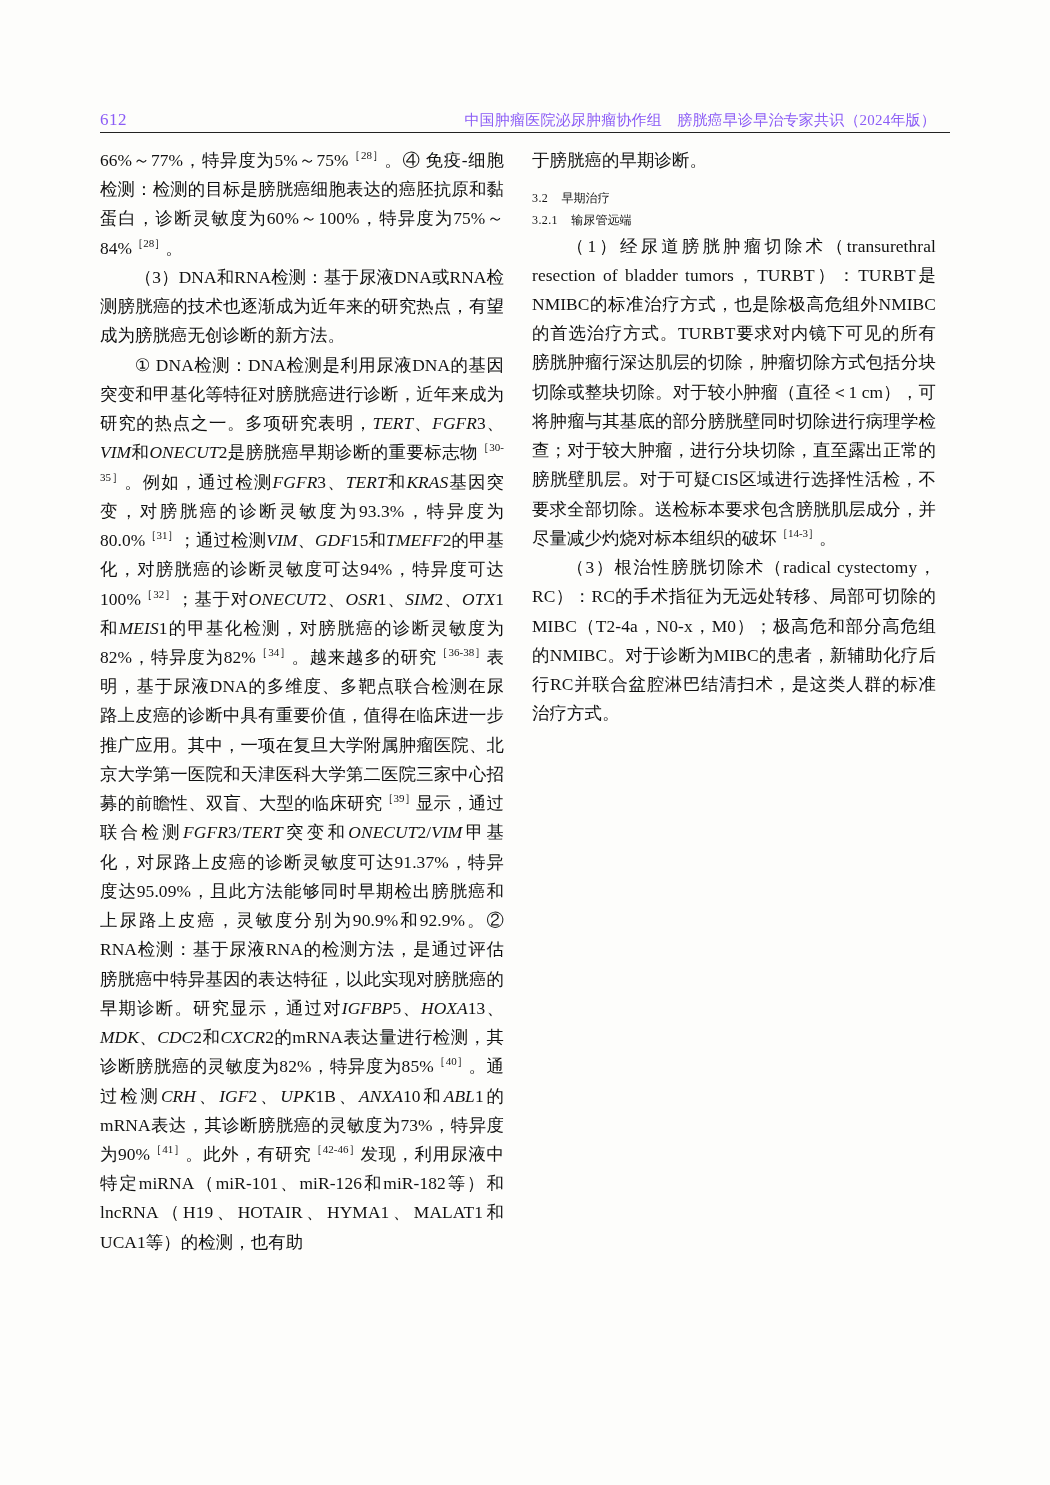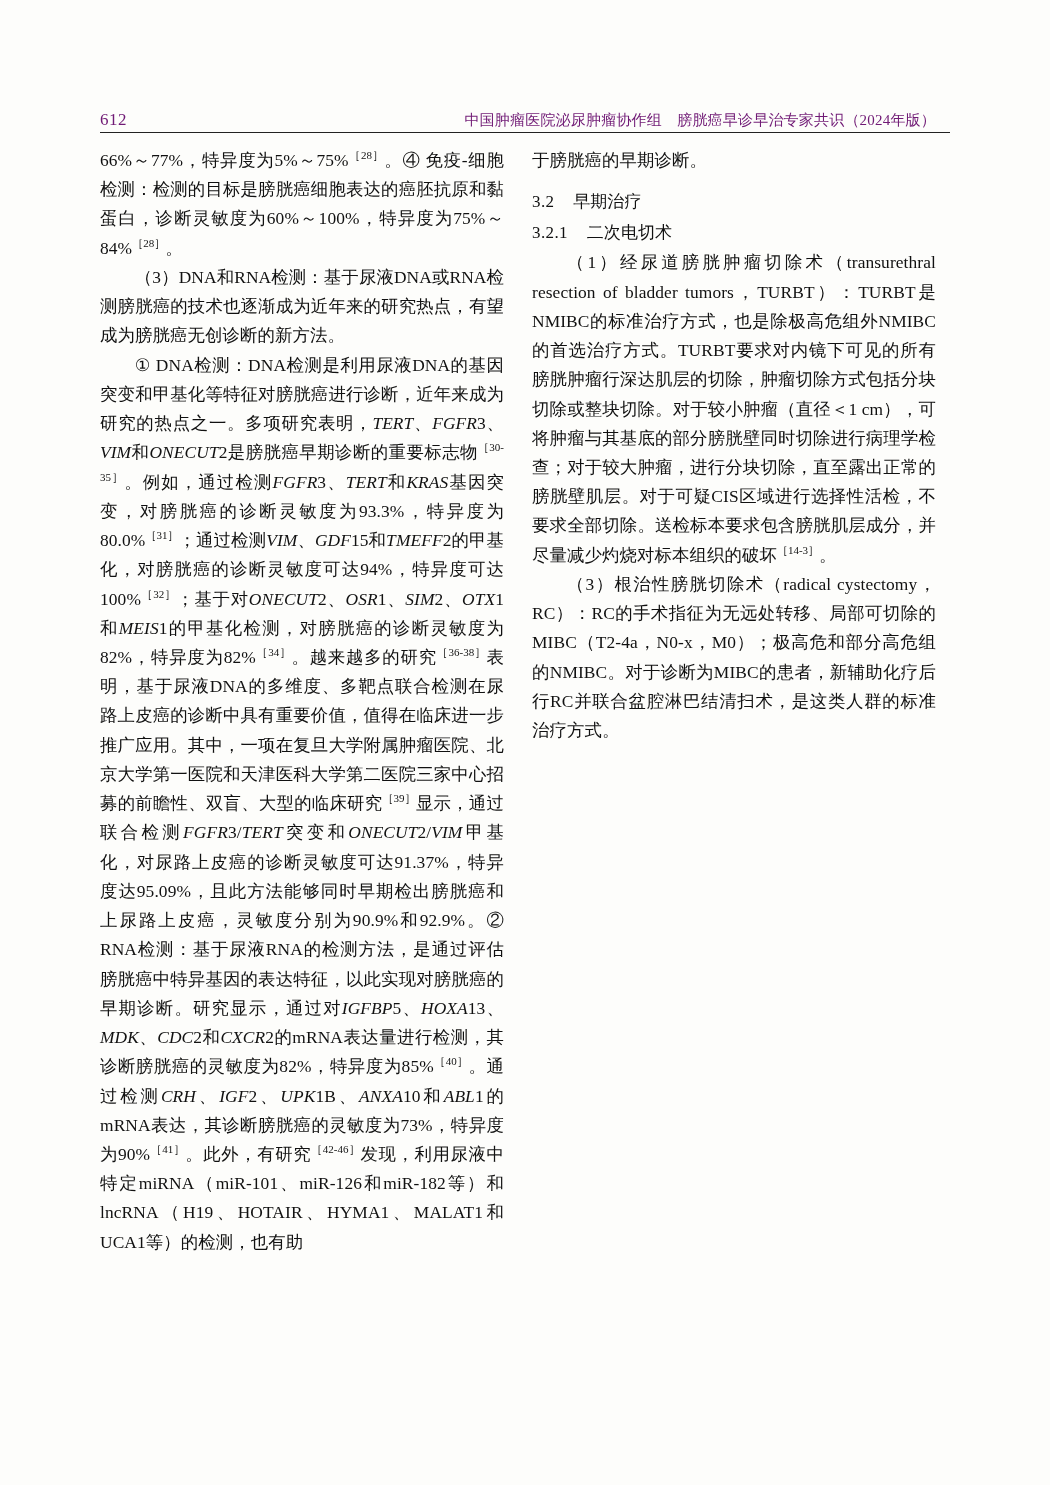--- a/index.html
+++ b/index.html
@@ -24,21 +24,21 @@
   }
   .header {
     position: absolute;
     left: 100px;
     top: 100px;
     width: 850px;
     height: 30px;
     display: flex;
     align-items: flex-end;
     font-size: 15.5px;
-    color: #701a75;
+    color: #8b5cf6;
   }
   .header .folio {
     font-family: "Liberation Serif", serif;
     font-size: 17px;
     letter-spacing: 0.5px;
     margin-right: 18px;
   }
   .header .running-title {
     flex: 1;
     text-align: right;
@@ -73,21 +73,21 @@
   }
   p {
     margin: 0 0 0 0;
   }
   p.ind {
     text-indent: 2em;
   }
   .sec-h {
     margin-top: 13px;
     margin-bottom: 1px;
-    font-size: 17px;
+    font-size: 12px;
   }
   .sec-h .num {
     letter-spacing: 0.4px;
   }
   .sec-h .gap {
     display: inline-block;
     width: 1.1em;
   }
   i, .ital {
     font-style: italic;
@@ -129,21 +129,21 @@
     <div class="col">
 
       <p id="r-p1">于膀胱癌的早期诊断。</p>
 
 
       <p class="sec-h">
         <span class="num">3.2</span><span class="gap"></span><span>早期治疗</span>
       </p>
 
       <p class="sec-h" style="margin-top:2px;">
-        <span class="num">3.2.1</span><span class="gap"></span><span>二次电切术</span>
+        <span class="num">3.2.1</span><span class="gap"></span><span>输尿管远端</span>
       </p>
 
       <p class="ind" id="r-p3">（1）经尿道膀胱肿瘤切除术（transurethral resection of bladder tumors，TURBT）：TURBT是NMIBC的标准治疗方式，也是除极高危组外NMIBC的首选治疗方式。TURBT要求对内镜下可见的所有膀胱肿瘤行深达肌层的切除，肿瘤切除方式包括分块切除或整块切除。对于较小肿瘤（直径＜1 cm），可将肿瘤与其基底的部分膀胱壁同时切除进行病理学检查；对于较大肿瘤，进行分块切除，直至露出正常的膀胱壁肌层。对于可疑CIS区域进行选择性活检，不要求全部切除。送检标本要求包含膀胱肌层成分，并尽量减少灼烧对标本组织的破坏<sup class="ref">［14-3］</sup>。</p>
 
 
       <p class="ind" id="r-p5">（3）根治性膀胱切除术（radical cystectomy，RC）：RC的手术指征为无远处转移、局部可切除的MIBC（T2-4a，N0-x，M0）；极高危和部分高危组的NMIBC。对于诊断为MIBC的患者，新辅助化疗后行RC并联合盆腔淋巴结清扫术，是这类人群的标准治疗方式。</p>
 
 
     </div>
 

